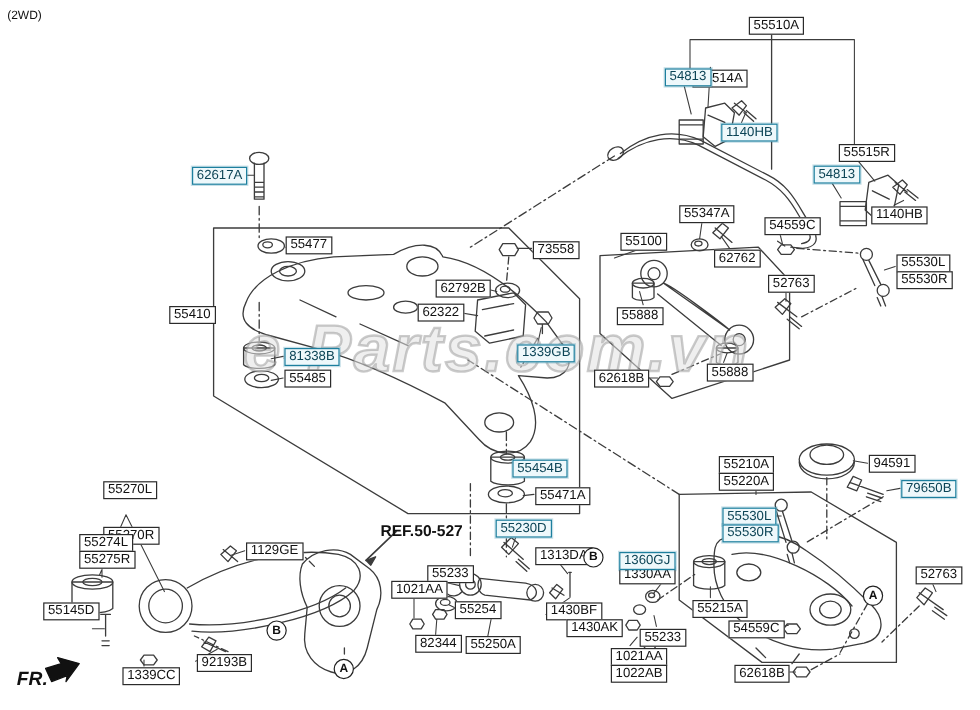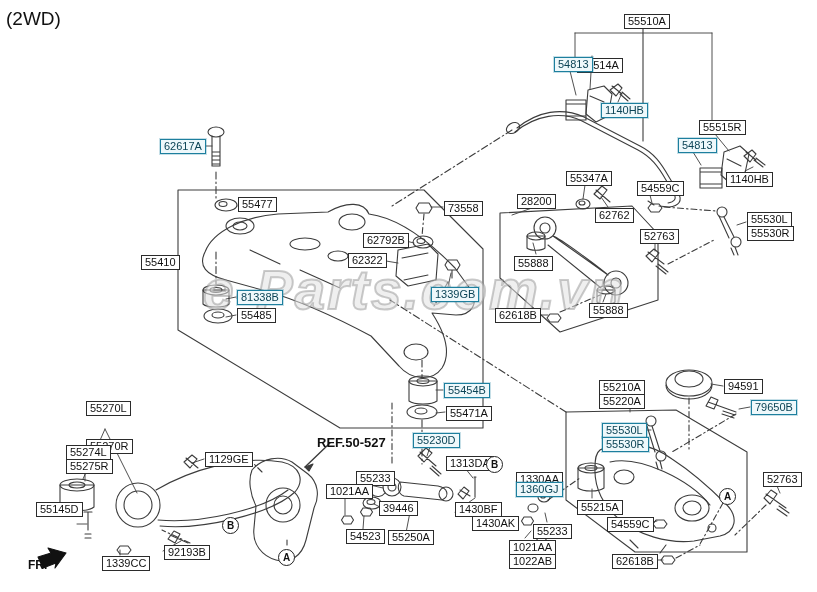--- a/index.html
+++ b/index.html
@@ -4,23 +4,23 @@
 <style>
   html,body{margin:0;padding:0;background:#fff;}
   .canvas{position:relative;width:817px;height:592px;background:#fff;overflow:hidden;
           font-family:"Liberation Sans",sans-serif;color:#111;}
   svg.art{position:absolute;left:0;top:0;}
   .pl{position:absolute;background:#fff;border:1px solid #2b2b2b;font-size:11px;line-height:13px;
       height:13px;padding:0 3px;white-space:nowrap;color:#111;z-index:5;}
   .pl.hl{border:1px solid #1d7f9e;background:#eef8fb;box-shadow:0 0 0 1px rgba(29,127,158,.25);color:#0c4456;}
   .callout{position:absolute;width:15px;height:15px;border:1.4px solid #222;border-radius:50%;
       font-size:10px;line-height:15px;text-align:center;background:#fff;z-index:5;font-weight:bold;}
-  .variant{position:absolute;left:6px;top:8px;font-size:19px;z-index:5;}
+  .variant{position:absolute;left:6px;top:8px;font-size:10px;z-index:5;}
   .ref{position:absolute;left:317px;top:435px;font-size:13px;font-weight:bold;z-index:5;}
-  .fr{position:absolute;left:28px;top:558px;font-size:12px;font-weight:bold;z-index:5;}
+  .fr{position:absolute;left:14px;top:558px;font-size:16px;font-weight:bold;z-index:5;font-style:italic;}
   .wm{position:absolute;left:203px;top:258px;z-index:4;font-size:55px;font-weight:bold;font-style:italic;
       letter-spacing:2px;color:rgba(225,225,225,0.55);-webkit-text-stroke:2px rgba(140,140,140,0.45);
       pointer-events:none;white-space:nowrap;}
 </style>
 </head>
 <body>
 
 <div class="canvas">
 
 <svg class="art" width="817" height="592" viewBox="0 0 817 592" fill="none" stroke="#3c3c3c" stroke-width="1.1" stroke-linejoin="round" stroke-linecap="round">
@@ -229,64 +229,64 @@
 <div class="pl hl" style="left:160px;top:139px">62617A</div>
 <div class="pl" style="left:624px;top:14px">55510A</div>
 <div class="pl" style="left:577px;top:58px">55514A</div>
 <div class="pl hl" style="left:554px;top:57px">54813</div>
 <div class="pl hl" style="left:601px;top:103px">1140HB</div>
 <div class="pl" style="left:699px;top:120px">55515R</div>
 <div class="pl hl" style="left:678px;top:138px">54813</div>
 <div class="pl" style="left:726px;top:172px">1140HB</div>
 <div class="pl" style="left:566px;top:171px">55347A</div>
 <div class="pl" style="left:637px;top:181px">54559C</div>
-<div class="pl" style="left:517px;top:194px">28200</div>
+<div class="pl" style="left:517px;top:194px">55100</div>
 <div class="pl" style="left:595px;top:208px">62762</div>
 <div class="pl" style="left:747px;top:212px">55530L</div>
 <div class="pl" style="left:747px;top:226px">55530R</div>
 <div class="pl" style="left:640px;top:229px">52763</div>
 <div class="pl" style="left:514px;top:256px">55888</div>
 <div class="pl" style="left:589px;top:303px">55888</div>
 <div class="pl" style="left:495px;top:308px">62618B</div>
 <div class="pl" style="left:238px;top:197px">55477</div>
 <div class="pl" style="left:141px;top:255px">55410</div>
 <div class="pl hl" style="left:237px;top:290px">81338B</div>
 <div class="pl" style="left:237px;top:308px">55485</div>
 <div class="pl" style="left:444px;top:201px">73558</div>
 <div class="pl" style="left:363px;top:233px">62792B</div>
 <div class="pl" style="left:348px;top:253px">62322</div>
 <div class="pl hl" style="left:431px;top:287px">1339GB</div>
-<div class="pl hl" style="left:444px;top:383px">55454B</div>
+<div class="pl hl" style="left:427px;top:383px">55454B</div>
 <div class="pl" style="left:446px;top:406px">55471A</div>
 <div class="pl hl" style="left:413px;top:433px">55230D</div>
 <div class="pl" style="left:446px;top:456px">1313DA</div>
 <div class="pl" style="left:356px;top:471px">55233</div>
 <div class="pl" style="left:326px;top:484px">1021AA</div>
-<div class="pl" style="left:379px;top:501px">39446</div>
+<div class="pl" style="left:379px;top:501px">55254</div>
 <div class="pl" style="left:455px;top:502px">1430BF</div>
 <div class="pl" style="left:472px;top:516px">1430AK</div>
-<div class="pl" style="left:346px;top:529px">54523</div>
+<div class="pl" style="left:346px;top:529px">82344</div>
 <div class="pl" style="left:388px;top:530px">55250A</div>
 <div class="pl" style="left:86px;top:401px">55270L</div>
 <div class="pl" style="left:86px;top:439px">55270R</div>
 <div class="pl" style="left:66px;top:445px">55274L</div>
 <div class="pl" style="left:66px;top:459px">55275R</div>
 <div class="pl" style="left:205px;top:452px">1129GE</div>
 <div class="pl" style="left:36px;top:502px">55145D</div>
 <div class="pl" style="left:164px;top:545px">92193B</div>
 <div class="pl" style="left:102px;top:556px">1339CC</div>
 <div class="pl" style="left:599px;top:380px">55210A</div>
 <div class="pl" style="left:599px;top:394px">55220A</div>
 <div class="pl" style="left:724px;top:379px">94591</div>
 <div class="pl hl" style="left:751px;top:400px">79650B</div>
 <div class="pl hl" style="left:602px;top:423px">55530L</div>
 <div class="pl hl" style="left:602px;top:437px">55530R</div>
 <div class="pl" style="left:763px;top:472px">52763</div>
 <div class="pl" style="left:516px;top:472px">1330AA</div>
-<div class="pl hl" style="left:516px;top:482px">1360GJ</div>
+<div class="pl hl" style="left:516px;top:460px">1360GJ</div>
 <div class="pl" style="left:577px;top:500px">55215A</div>
 <div class="pl" style="left:533px;top:524px">55233</div>
 <div class="pl" style="left:607px;top:517px">54559C</div>
 <div class="pl" style="left:509px;top:540px">1021AA</div>
 <div class="pl" style="left:509px;top:554px">1022AB</div>
 <div class="pl" style="left:612px;top:554px">62618B</div>
 
 <div class="callout" style="left:222px;top:517px">B</div>
 <div class="callout" style="left:278px;top:549px">A</div>
 <div class="callout" style="left:486px;top:456px">B</div>

